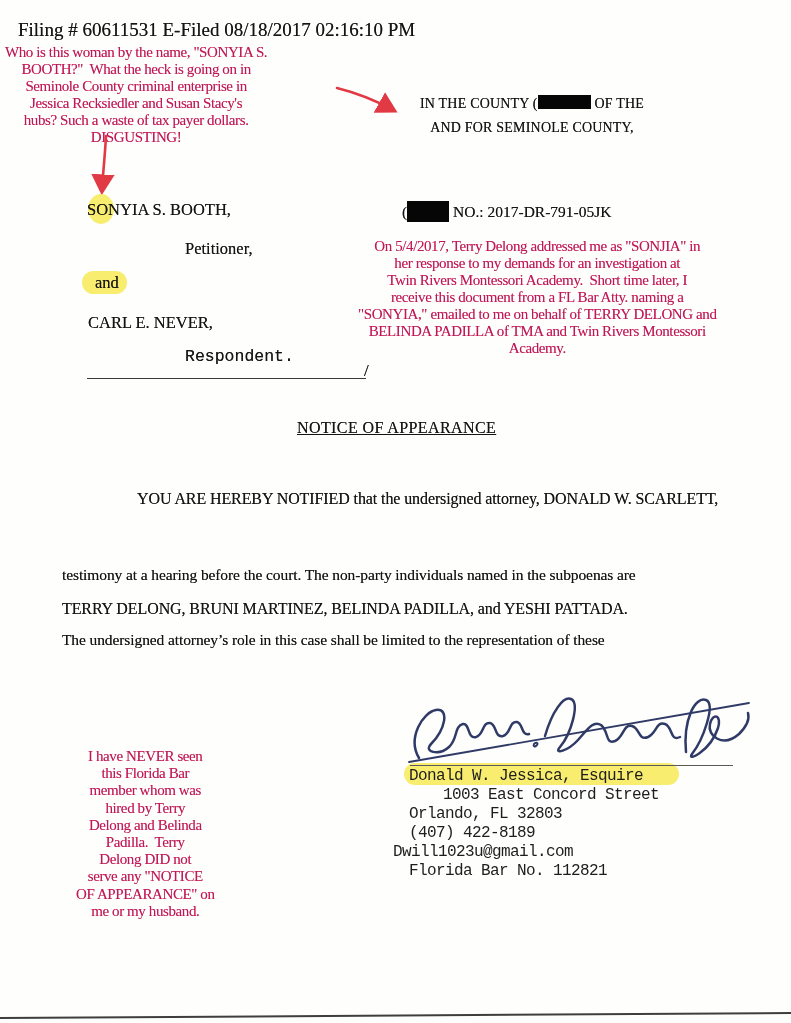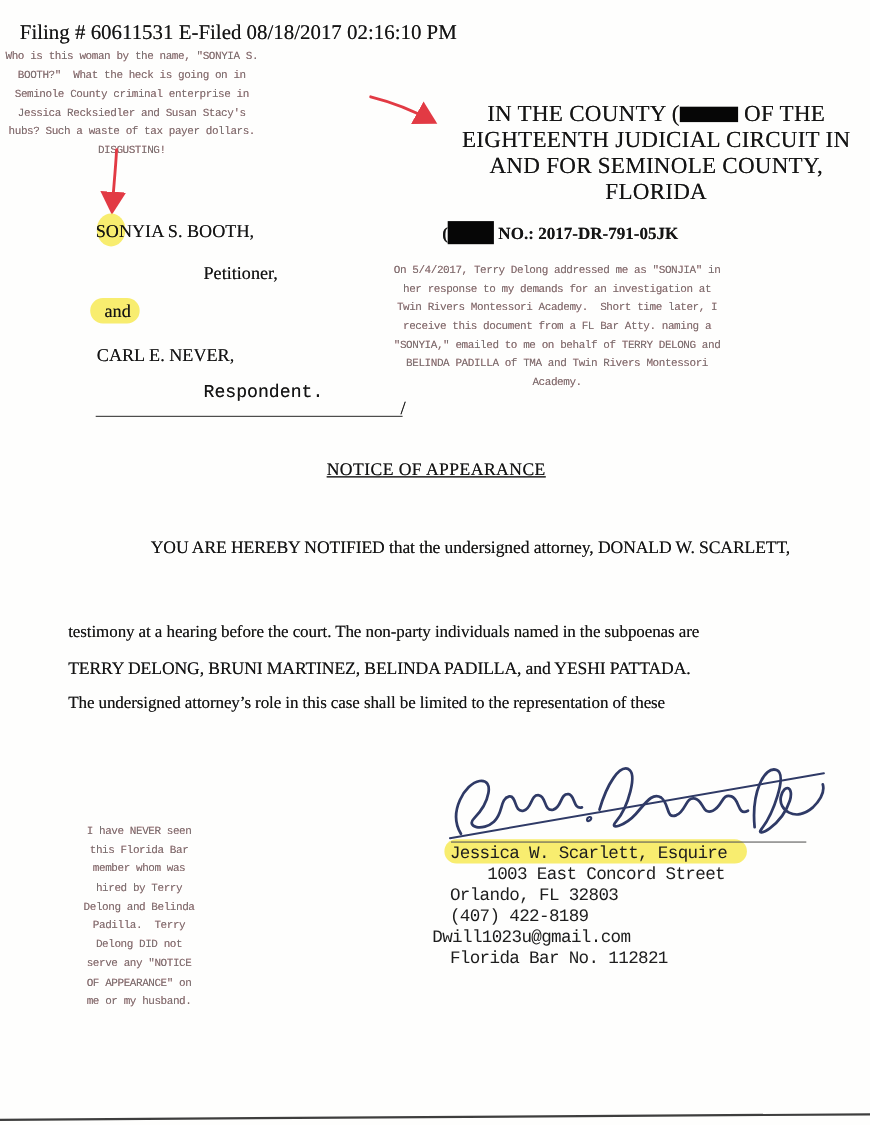--- a/index.html
+++ b/index.html
@@ -5,23 +5,23 @@
   html,body{margin:0;padding:0;background:#e9e9e9;}
   #page{
     position:relative;width:791px;height:1023px;margin:0 auto;
     background:#fefefd;overflow:hidden;
     font-family:"Liberation Serif","DejaVu Serif",serif;color:#161616;text-align:center;
   }
   .abs{position:absolute;white-space:nowrap;}
   .serif{font-family:"Liberation Serif","DejaVu Serif",serif;color:#141414;text-shadow:0 0 .5px rgba(10,10,10,.65);}
   .mono{font-family:"Liberation Mono","DejaVu Sans Mono",monospace;}
   .rednote{
-    font-family:Liberation Mono, monospace;
-    font-size:10px;line-height:17px;white-space:pre;letter-spacing:-.4px;
-    color:#737373;text-shadow:0 0 .4px rgba(230,64,76,.55);
+    font-family:Liberation Serif, serif;
+    font-size:15px;line-height:17px;white-space:pre;letter-spacing:-.4px;
+    color:#be185d;text-shadow:0 0 .4px rgba(230,64,76,.55);
   }
   .redact{background:#060606;display:inline-block;}
   .hl{position:absolute;background:#f6e94f;opacity:.82;}
   .caps{letter-spacing:.2px;}
   .bodyline{font-size:15.5px;letter-spacing:-.1px;}
   .sigtext{font-size:16px;line-height:19px;letter-spacing:-.6px;color:#1d1d1d;}
 </style>
 </head>
 <body>
 
@@ -38,28 +38,26 @@
 
   <svg class="abs" style="left:331px;top:82px;" width="76" height="40" viewBox="0 0 76 40">
     <defs>
       <marker id="ah1" markerWidth="9" markerHeight="9" refX="6" refY="4.5" orient="auto">
         <path d="M0,0 L8,4.5 L0,9 z" fill="#e23a44"></path>
       </marker>
     </defs>
     <path d="M6,6 C26,11 44,18 62,28" fill="none" stroke="#e23a44" stroke-width="2.6" stroke-linecap="round" marker-end="url(#ah1)"></path>
   </svg>
 
-  <div class="abs serif caps" style="left:420px;top:92px;font-size:21px;line-height:23.5px;white-space:nowrap;">
+  <div class="abs serif caps" style="left:420px;top:92px;font-size:14px;line-height:23.5px;white-space:nowrap;">
     <div>
       <span>IN THE COUNTY (</span><span class="redact" style="width:53px;height:14px;vertical-align:-1px;"></span>
       <span>OF THE</span>
     </div>
-    <div>EIGHTEENTH JUDICIAL CIRCUIT IN</div>
     <div>AND FOR SEMINOLE COUNTY,</div>
-    <div>FLORIDA</div>
   </div>
 
   <svg class="abs" style="left:90px;top:133px;" width="30" height="68" viewBox="0 0 30 68">
     <defs>
       <marker id="ah2" markerWidth="9" markerHeight="9" refX="6" refY="4.5" orient="auto">
         <path d="M0,0 L8,4.5 L0,9 z" fill="#e23a44"></path>
       </marker>
     </defs>
     <path d="M16,3 C15,22 13,40 12,57" fill="none" stroke="#e23a44" stroke-width="2.6" stroke-linecap="round" marker-end="url(#ah2)"></path>
   </svg>
@@ -70,21 +68,21 @@
 
   <div class="abs serif" style="left:185px;top:239px;font-size:16.5px;">Petitioner,</div>
 
   <div class="hl" style="left:82px;top:271px;width:45px;height:23px;border-radius:12px;"></div>
   <div class="abs serif" style="left:95px;top:273px;font-size:16.5px;">and</div>
 
   <div class="abs serif" style="left:88px;top:313px;font-size:16.5px;">CARL E. NEVER,</div>
 
   <div class="abs serif" style="left:185px;top:347px;font-size:16.5px;font-family:Liberation Mono, monospace;">Respondent.</div>
 
-  <div class="abs serif" style="left:402px;top:201px;font-size:15.5px;font-weight:bold;">
+  <div class="abs serif" style="left:402px;top:201px;font-size:15.5px;">
     <span>(</span><span class="redact" style="width:42px;height:21px;vertical-align:-5px;"></span>
     <span>NO.: 2017-DR-791-05JK</span>
   </div>
 
   <div class="abs rednote" style="left:358px;top:238px;">On 5/4/2017, Terry Delong addressed me as "SONJIA" in
 her response to my demands for an investigation at
 Twin Rivers Montessori Academy.  Short time later, I
 receive this document from a FL Bar Atty. naming a
 "SONYIA," emailed to me on behalf of TERRY DELONG and
 BELINDA PADILLA of TMA and Twin Rivers Montessori
@@ -108,21 +106,21 @@
 Padilla.  Terry
 Delong DID not
 serve any "NOTICE
 OF APPEARANCE" on
 me or my husband.</div>
 
   <div class="hl" style="left:404px;top:763px;width:275px;height:22px;border-radius:11px;z-index:1;"></div>
 
   <div class="abs" style="left:410px;top:765px;width:323px;height:0;border-bottom:1.5px solid #5a5a5a;z-index:2;"></div>
 
-  <div class="abs mono sigtext" style="left:409px;top:767px;z-index:3;">Jessica W. Scarlett, Esquire</div>
+  <div class="abs mono sigtext" style="left:409px;top:767px;z-index:3;">Donald W. Jessica, Esquire</div>
   <div class="abs mono sigtext" style="left:409px;top:786px;z-index:3;margin-left:34px;">1003 East Concord Street</div>
   <div class="abs mono sigtext" style="left:409px;top:805px;z-index:3;">Orlando, FL 32803</div>
   <div class="abs mono sigtext" style="left:409px;top:824px;z-index:3;">(407) 422-8189</div>
   <div class="abs mono sigtext" style="left:393px;top:843px;z-index:3;">Dwill1023u@gmail.com</div>
   <div class="abs mono sigtext" style="left:409px;top:862px;z-index:3;">Florida Bar No. 112821</div>
 
   <svg class="abs" style="left:403px;top:690px;z-index:4;" width="352" height="88" viewBox="0 0 352 88">
     <g fill="none" stroke="#2f3a66" stroke-width="2.5" stroke-linecap="round">
       <path d="M16,68 C4,48 20,22 33,20 C47,18 42,40 28,54 C20,62 36,66 46,57 C55,49 51,36 60,34 C67,33 64,49 73,47 C81,45 79,32 87,33 C94,34 91,48 100,46 C108,44 106,31 114,32 C120,33 118,46 126,44"></path>
       <path d="M142,46 C149,22 160,6 168,9 C177,13 168,44 157,57 C150,65 165,61 175,50 C184,40 190,30 198,35 C206,41 202,55 212,51 C221,47 220,34 229,36 C237,38 235,51 245,47 C254,43 253,31 262,34 C270,37 267,52 277,47"></path>

